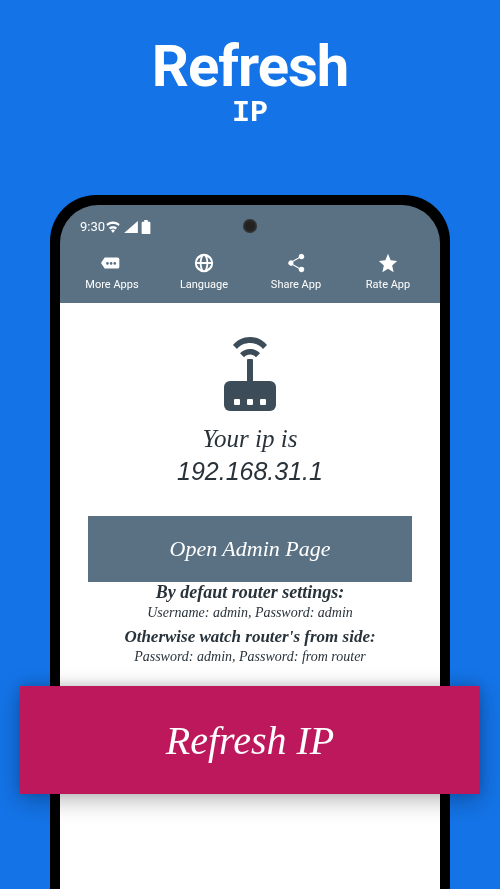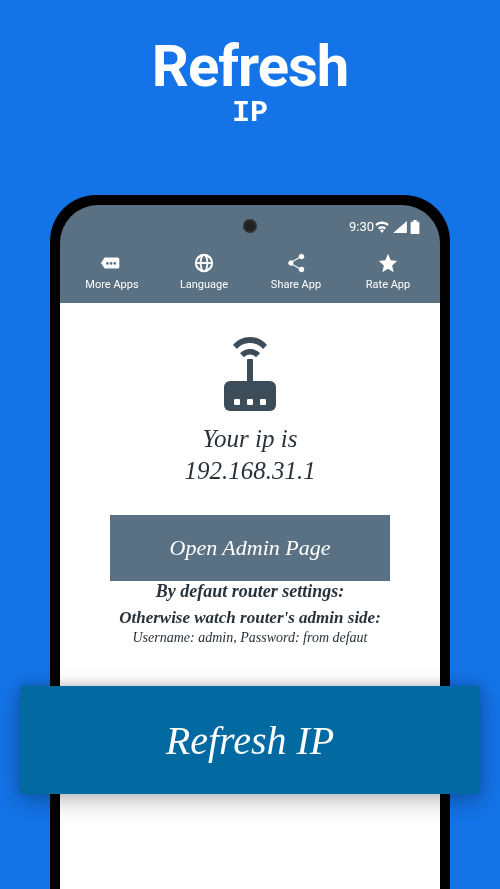--- a/index.html
+++ b/index.html
@@ -53,21 +53,21 @@
     transform: translateX(-50%);
     width: 14px; height: 14px;
     background: #222;
     border-radius: 50%;
     box-shadow: inset 0 0 3px #555;
     z-index: 50;
   }
 
   .statusbar {
     display: flex;
-    justify-content: flex-end;
+    justify-content: flex-start;
     align-items: center;
     color: #fff;
     font-family: Roboto, Arial, sans-serif;
     font-size: 13px;
     padding: 14px 20px 8px;
     background: #5a7183;
     position: relative;
     z-index: 10;
   }
   .status-icons { display: flex; gap: 3px; align-items: center; }
@@ -113,36 +113,36 @@
 
   .router-icon { margin: 8px auto 10px; display:block; }
 
   .ip-label {
     font-style: italic;
     font-family: Georgia, serif;
     font-size: 25px;
   }
   .ip-value {
     font-style: italic;
-    font-family: Liberation Serif, serif;
+    font-family: Liberation Sans, sans-serif;
     font-size: 25px;
     margin-top: 4px;
   }
 
   .admin-btn {
     display: inline-block;
     background: #5a7183;
     color: #fff;
     font-style: italic;
     font-family: Georgia, serif;
     font-size: 22px;
     padding: 20px 24px;
     margin-top: 30px;
     border: none;
-    width: 280px;
+    width: 324px;
   }
 
   .settings {
     font-family: Georgia, serif;
   }
   .settings .l1 {
     font-weight: 700;
     font-style: italic;
     font-size: 18px;
   }
@@ -163,21 +163,21 @@
     margin-top: 2px;
   }
 
   
   .refresh-card {
     position: absolute;
     left: 20px;
     right: 20px;
     top: 686px;
     height: 108px;
-    background: #0369a1;
+    background: #be185d;
     color: #fff;
     display: flex;
     align-items: center;
     justify-content: center;
     font-style: italic;
     font-family: Georgia, serif;
     font-size: 40px;
     box-shadow: 0 6px 22px rgba(0,0,0,0.28), 0 -2px 10px rgba(0,0,0,0.12);
     z-index: 100;
   }
@@ -253,22 +253,23 @@
         </g>
       </svg>
 
       <div class="ip-label">Your ip is</div>
       <div class="ip-value">192.168.31.1</div>
 
       <button class="admin-btn">Open Admin Page</button>
 
       <div class="settings">
         <div class="l1">By defaut router settings:</div>
-        <div class="l3">Otherwise watch router's admin side:</div>
-        <div class="l4">Username: admin, Password: from defaut</div>
+        <div class="l2">Username: admin, Password: admin</div>
+        <div class="l3">Otherwise watch router's from side:</div>
+        <div class="l4">Password: admin, Password: from router</div>
       </div>
     </div>
 
   </div>
 </div>
 
 <div class="refresh-card">
   <span>Refresh IP</span>
 </div>
 

